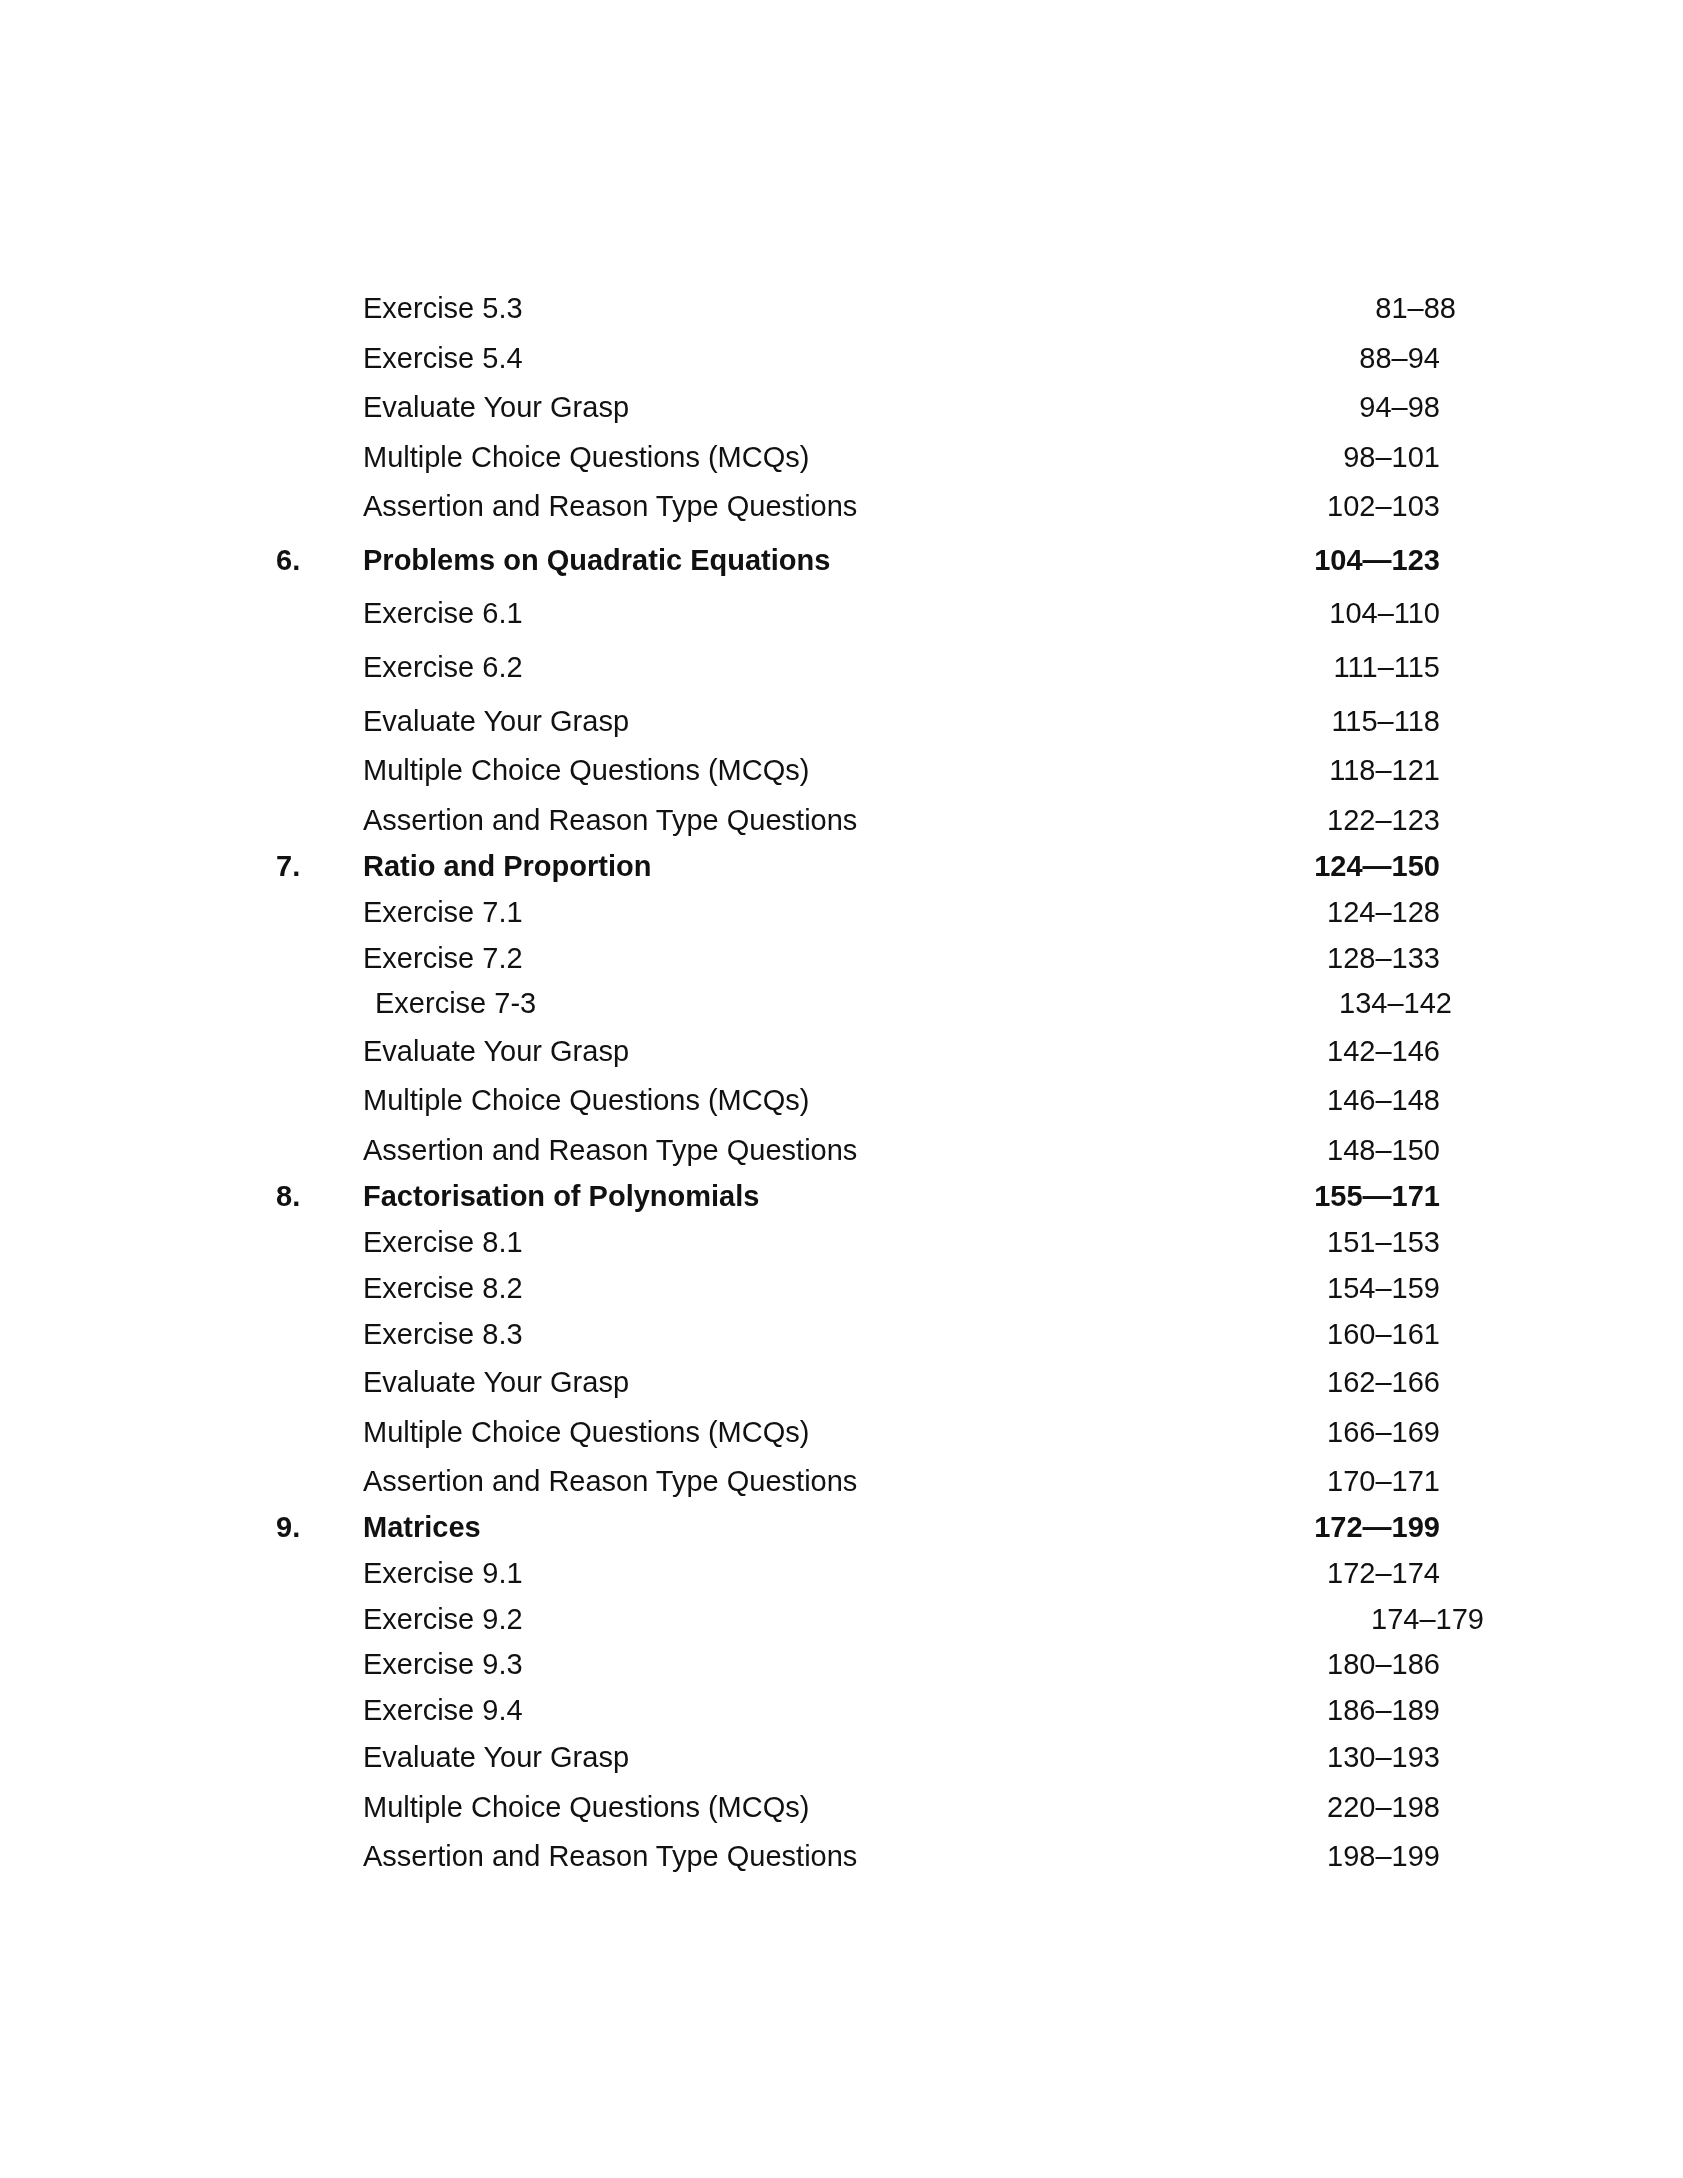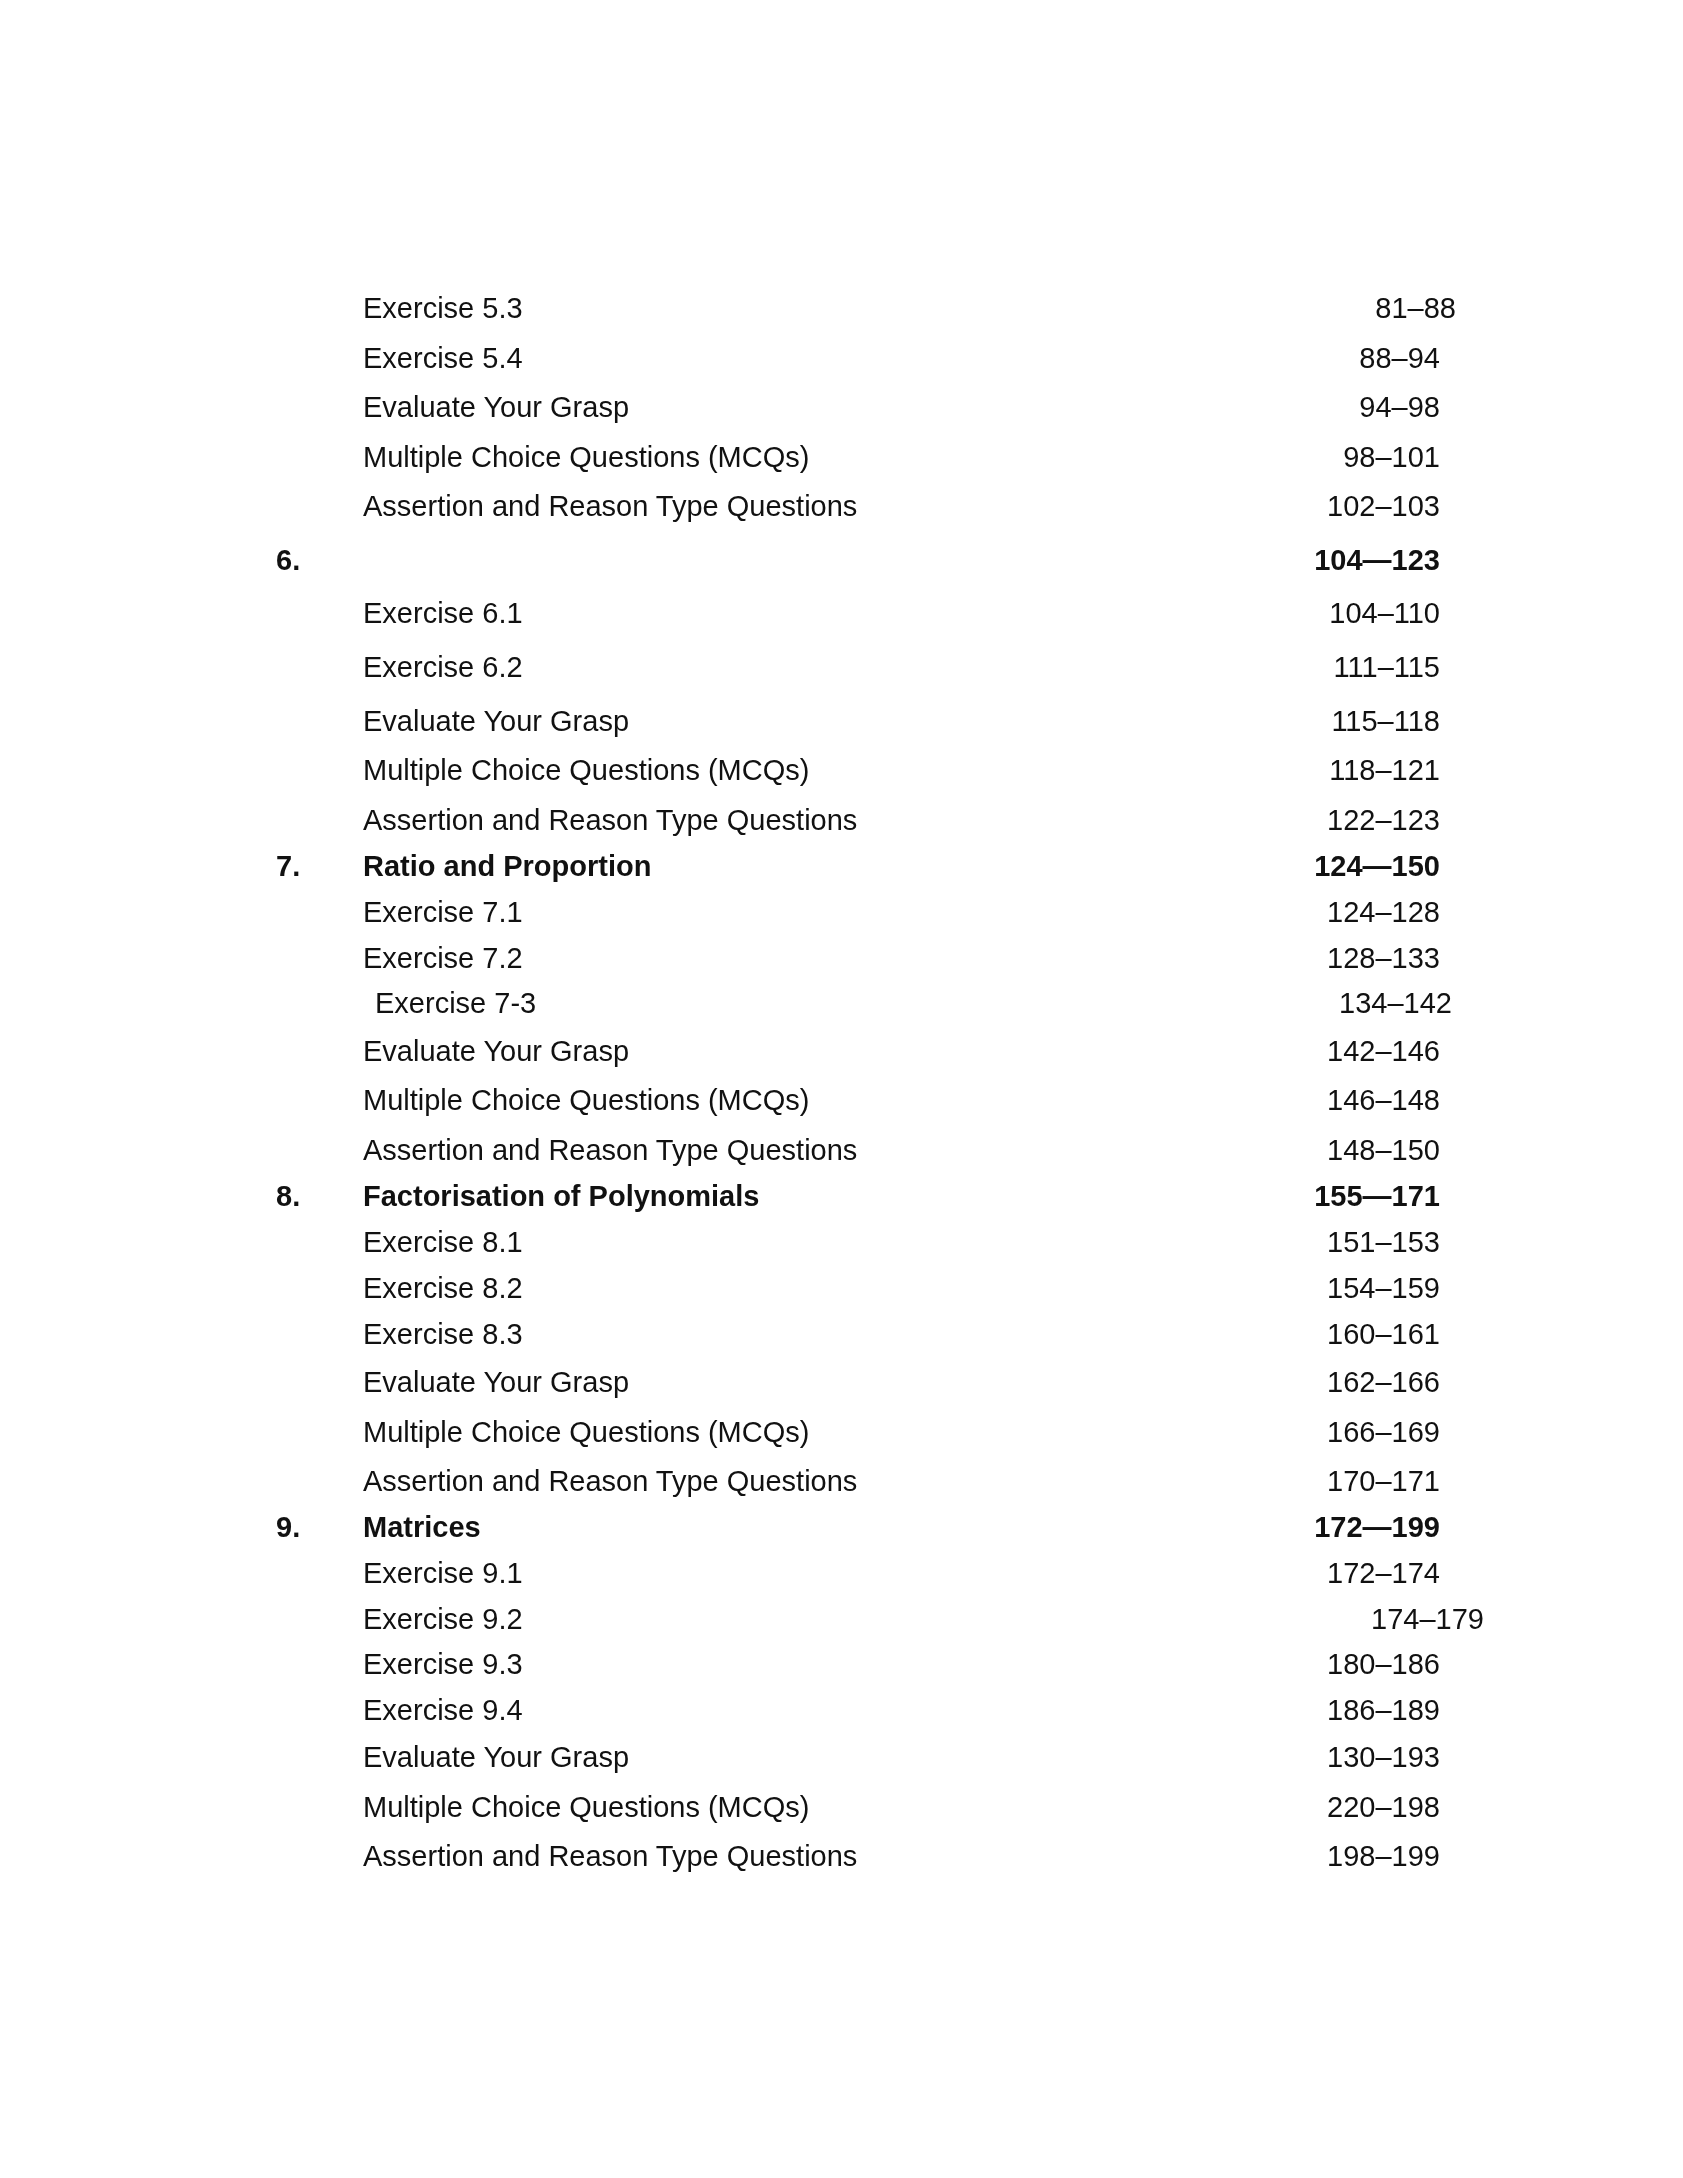--- a/index.html
+++ b/index.html
@@ -35,20 +35,21 @@
       <span class="title">Multiple Choice Questions (MCQs)</span>
       <span class="pages">98–101</span>
     </div>
     <div class="row" style="top: 486px;">
       <span class="num"></span>
       <span class="title">Assertion and Reason Type Questions</span>
       <span class="pages">102–103</span>
     </div>
     <div class="row chapter" style="top: 540px;">
       <span class="num">6.</span>
+      <span class="title">Problems on Quadratic Equations</span>
       <span class="pages">104—123</span>
     </div>
     <div class="row" style="top: 593px;">
       <span class="num"></span>
       <span class="title">Exercise 6.1</span>
       <span class="pages">104–110</span>
     </div>
     <div class="row" style="top: 647px;">
       <span class="num"></span>
       <span class="title">Exercise 6.2</span>

